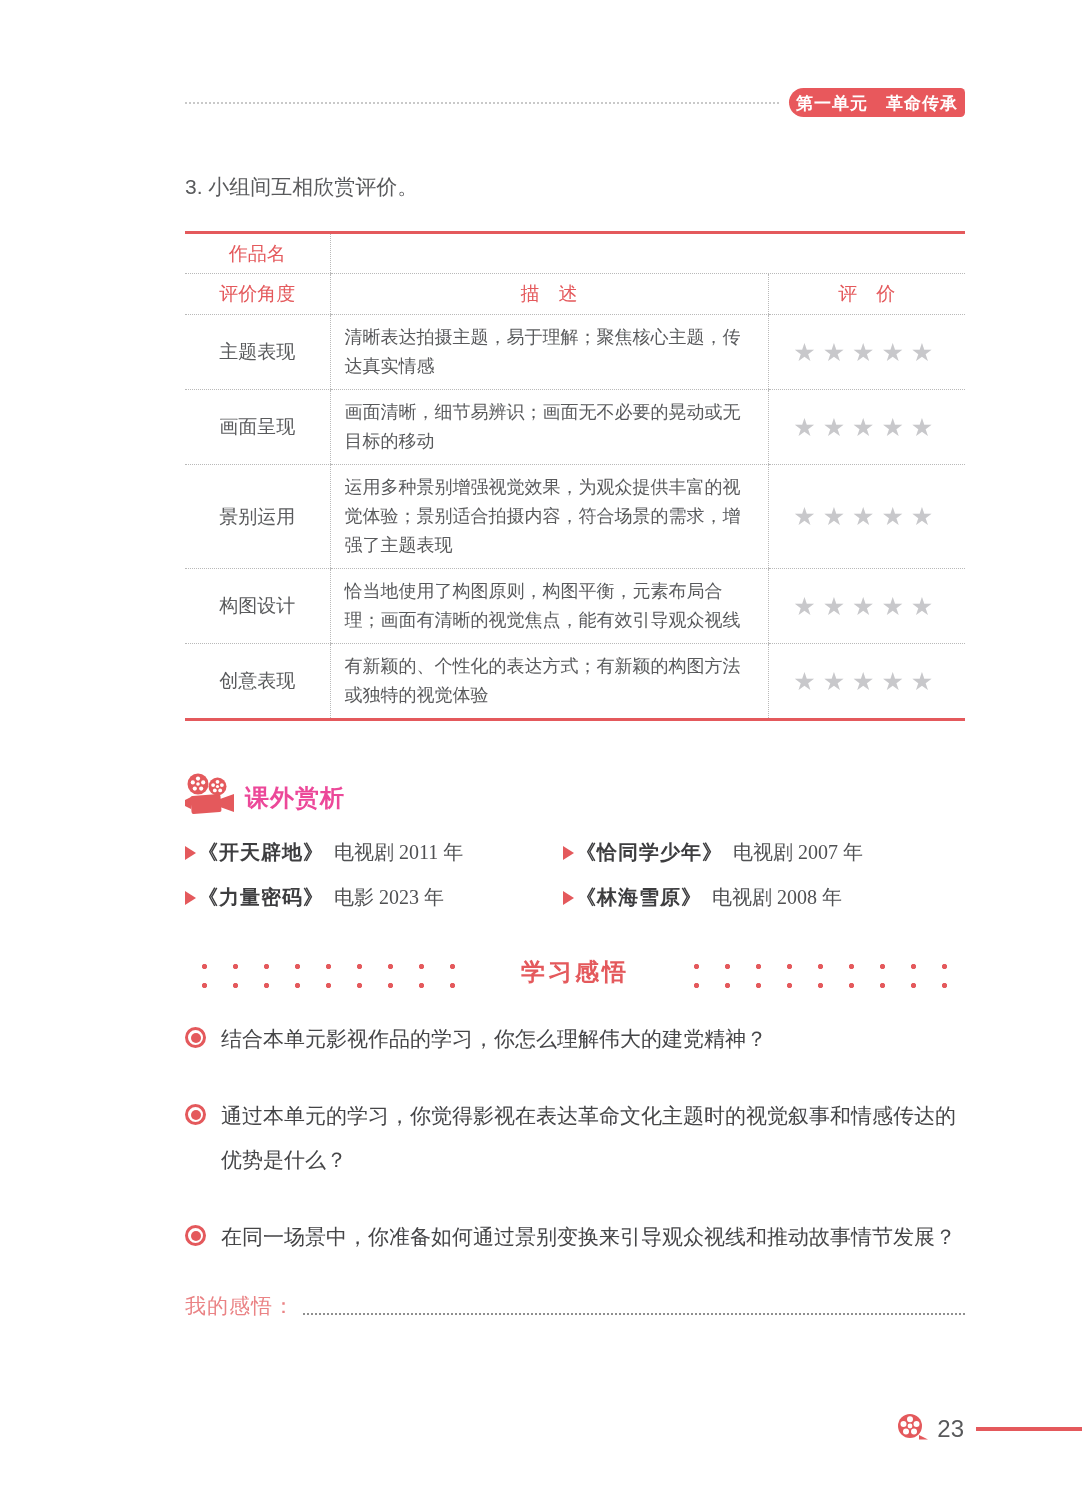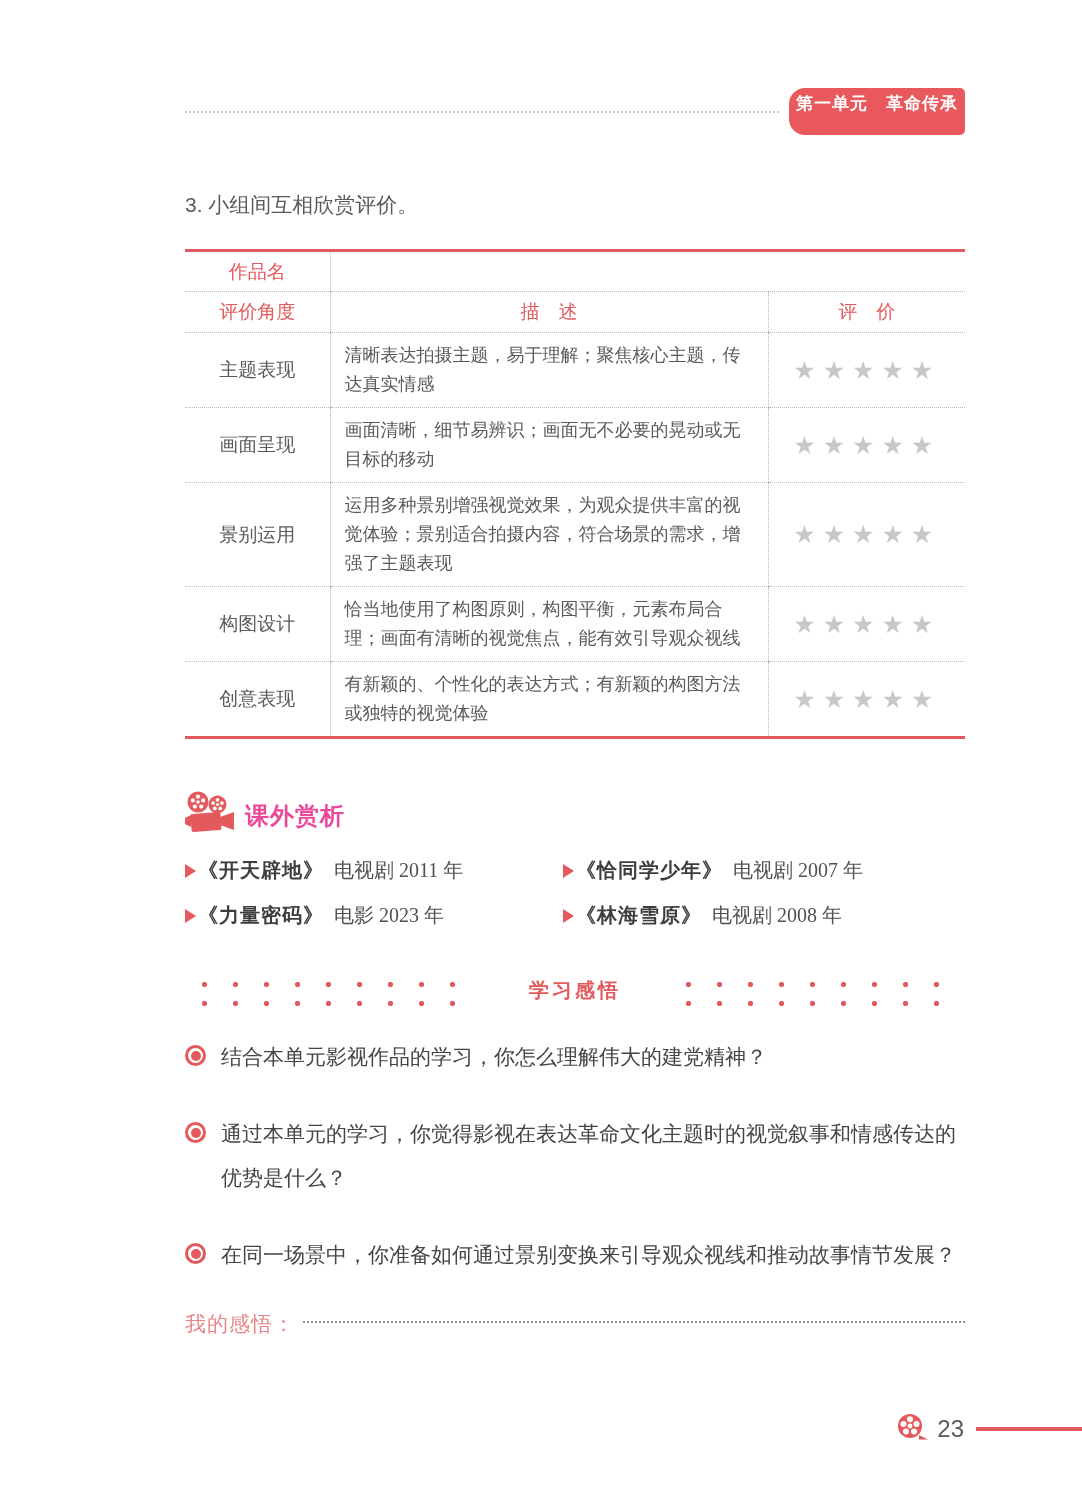--- a/index.html
+++ b/index.html
@@ -22,21 +22,21 @@
     margin-left: 185px;
   }
   .header-dotline {
     flex: 1;
     height: 0;
     border-top: 2px dotted #c9c9c9;
     margin-right: 10px;
   }
   .unit-badge {
     width: 176px;
-    height: 47px;
+    height: 29px;
     margin-right: 117px;
     background: #e8585c;
     color: #ffffff;
     font-size: 17px;
     font-weight: bold;
     letter-spacing: 1px;
     text-align: center;
     line-height: 31px;
     border-radius: 16px 5px 5px 16px;
   }
@@ -132,21 +132,21 @@
   }
   .banner-dots {
     flex: 1;
     height: 38px;
     background-image: radial-gradient(circle, #e4595c 2.2px, rgba(228,89,92,0) 3px);
     background-size: 31px 19px;
     background-position: 4px 4px;
   }
   .banner-title {
     color: #e4595c;
-    font-size: 20px;
+    font-size: 24px;
     font-weight: 700;
     letter-spacing: 3px;
     margin: 0 48px;
   }
   
   .questions { margin-top: 26px; }
   .question {
     display: flex;
     margin-bottom: 33px;
   }
@@ -165,21 +165,21 @@
     background: #e4595c;
     border-radius: 50%;
   }
   .q-text {
     font-family: "Liberation Serif", serif;
     font-size: 21px;
     line-height: 44px;
     color: #454547;
   }
   
-  .reflect-row { display: flex; align-items: center; margin-top: 12px; }
+  .reflect-row { display: flex; align-items: flex-end; margin-top: 12px; }
   .reflect-label {
     font-family: "Liberation Serif", serif;
     font-size: 21px;
     color: #ea8385;
     letter-spacing: 1px;
     white-space: nowrap;
   }
   .reflect-line {
     flex: 1;
     border-bottom: 2px dotted #8f8f8f;

